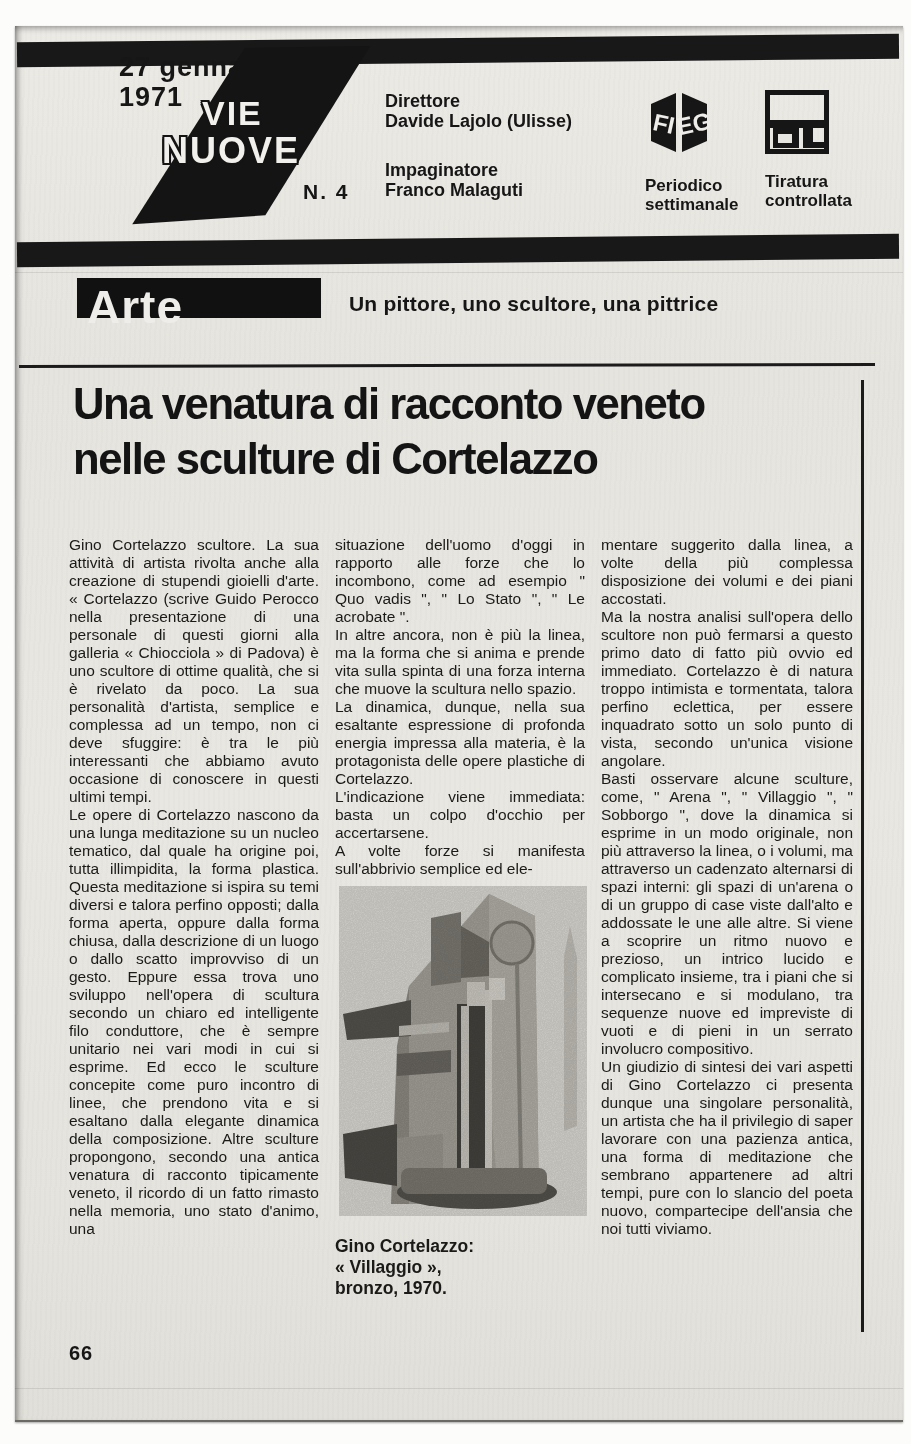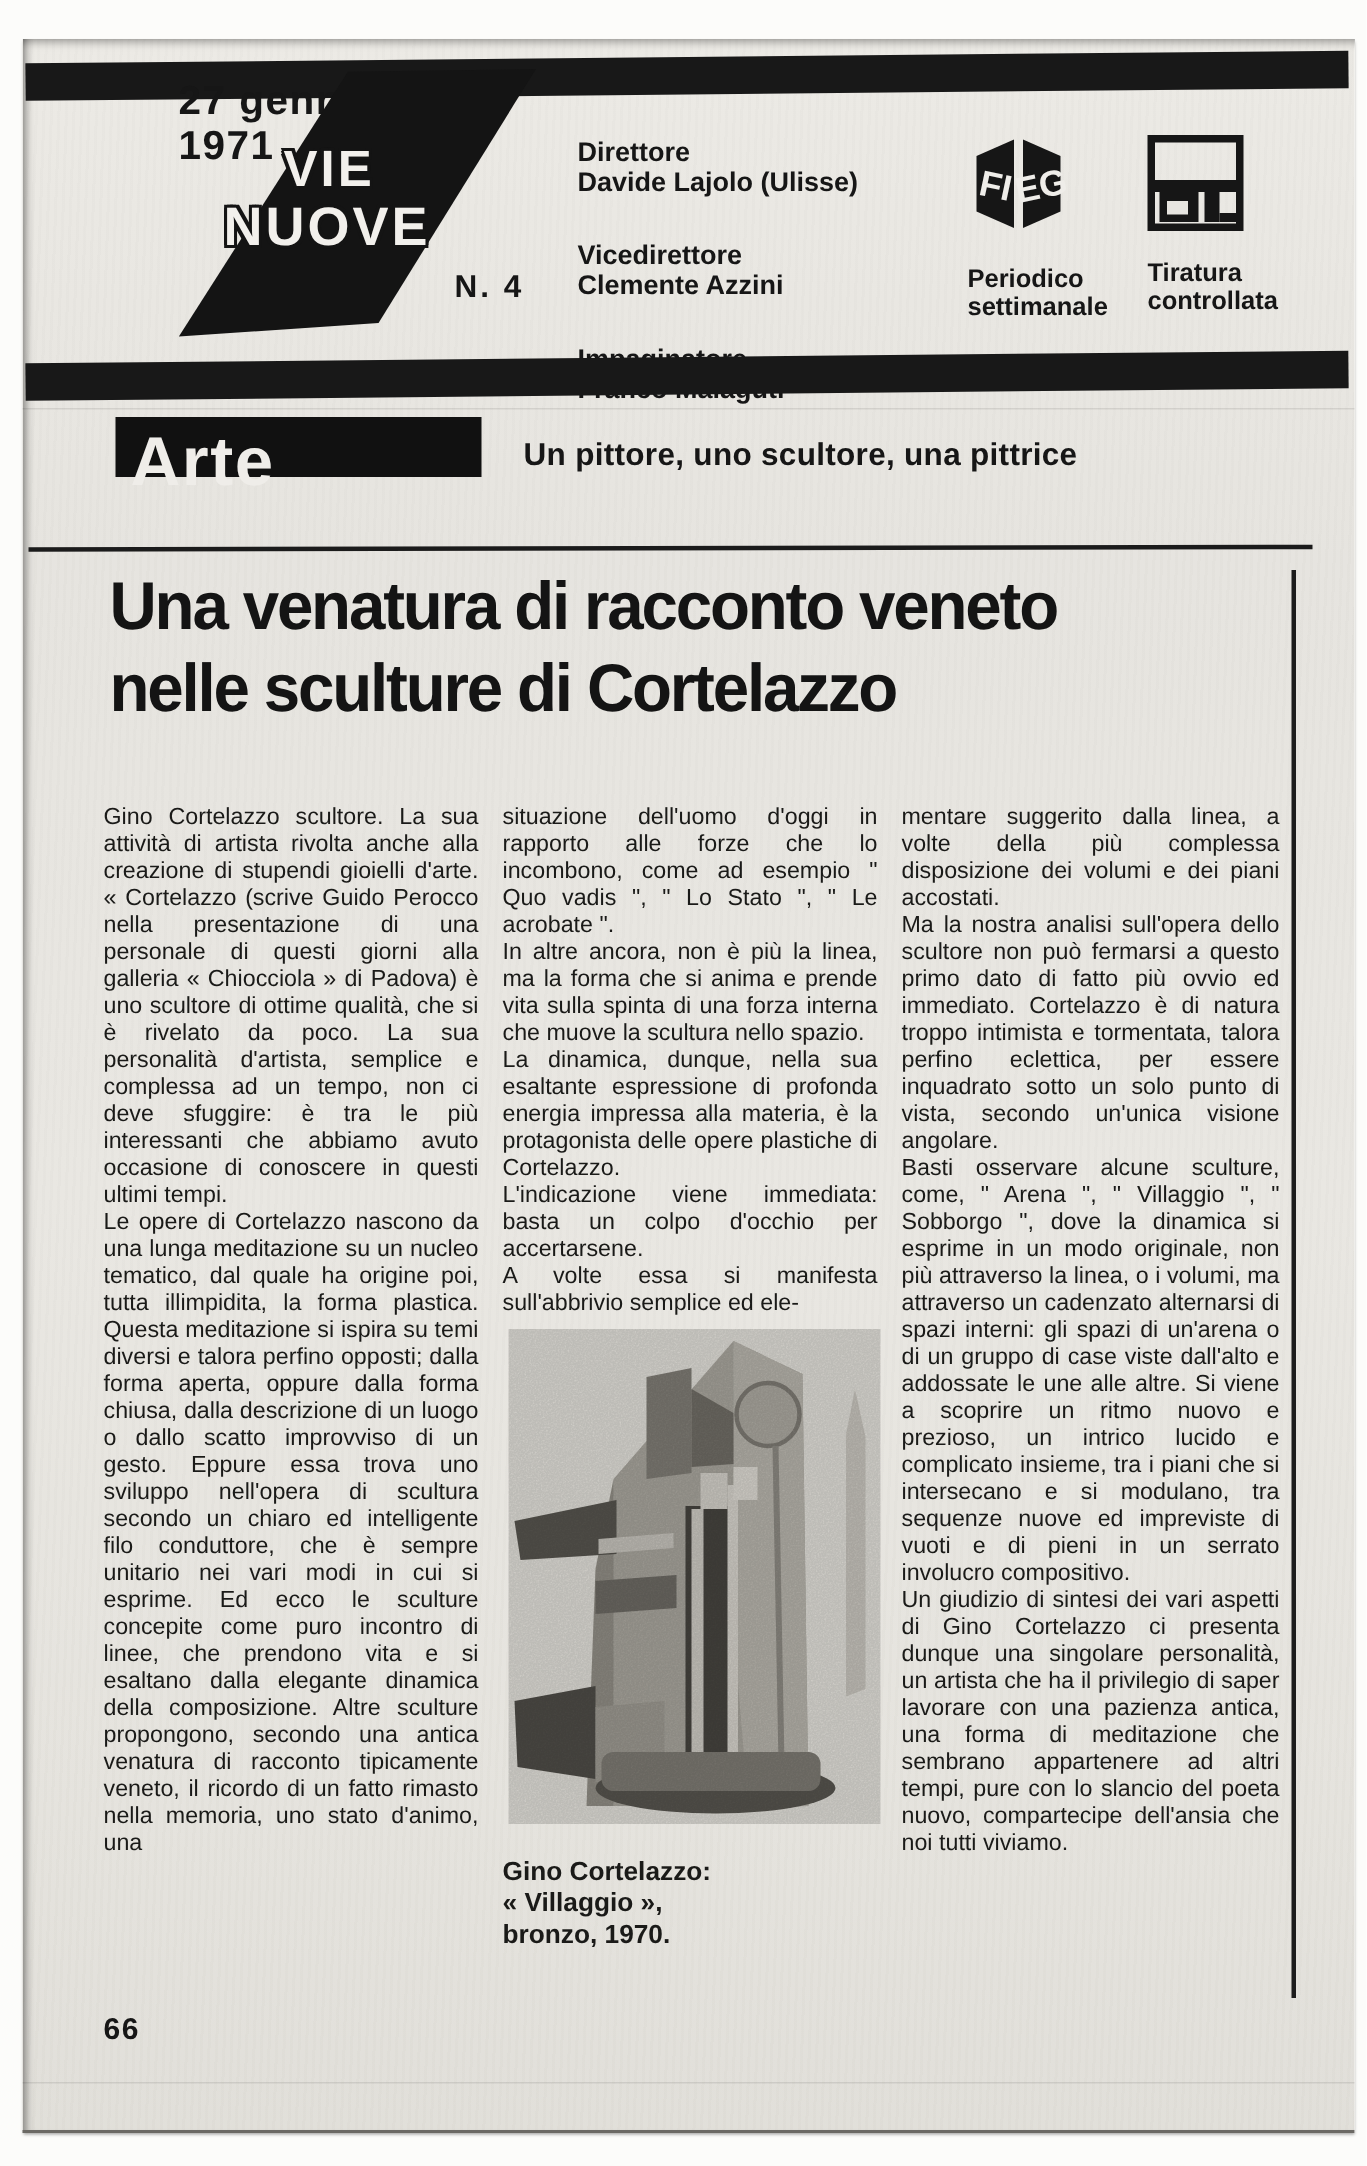--- a/index.html
+++ b/index.html
@@ -17,21 +17,21 @@
     box-shadow: inset 7px 0 6px -5px rgba(0,0,0,.45), inset 0 7px 6px -5px rgba(0,0,0,.35), 0 1px 2px rgba(0,0,0,.35);
     border-bottom:2px solid #6b6964;
   }
   .crease{position:absolute;left:0;width:100%;height:1px;background:rgba(0,0,0,.09);}
   .bar{position:absolute;background:#181818;}
   .topbar{left:2px;top:12px;width:882px;height:25px;transform:rotate(-0.55deg);}
   .midbar{left:2px;top:212px;width:882px;height:25px;transform:rotate(-0.55deg);}
 
   
   .dateblock{position:absolute;left:104px;top:26px;font-weight:700;font-size:27px;line-height:30px;letter-spacing:1px;}
-  .flag{position:absolute;left:94px;top:20px;width:256px;height:182px;}
+  .flag{position:absolute;left:107px;top:20px;width:256px;height:182px;}
   .flag .flagshape{position:absolute;inset:0;background:#141414;
     clip-path:polygon(48% 1%, 97% 0%, 56% 93%, 4% 98%);}
   .logo-word{position:absolute;font-weight:700;color:#f2f0ec;letter-spacing:2px;
     text-shadow:2px 2px 0 #141414,-2px -2px 0 #141414,2px -2px 0 #141414,-2px 2px 0 #141414,0 2px 0 #141414,2px 0 0 #141414,0 -2px 0 #141414,-2px 0 0 #141414;}
   .logo-vie{left:80px;top:48px;font-size:34px;}
   .logo-nuove{left:-4px;top:84px;font-size:36px;margin-left:44px;}
   .issue{position:absolute;left:288px;top:154px;font-weight:700;font-size:21px;letter-spacing:2px;}
   .staff{position:absolute;left:370px;top:36px;font-size:18px;line-height:20px;font-weight:700;}
   .staff .group{margin-bottom:17px;margin-top:29px;}
   .badge{position:absolute;text-align:left;}
@@ -83,24 +83,20 @@
     </div>
 
     <div class="issue">N. 4</div>
 
     <div class="staff">
       <div class="group">
         <div>Direttore</div>
         <div>Davide Lajolo (Ulisse)</div>
       </div>
       <div class="group">
-        <div>Vicedirettore</div>
-        <div>Clemente Azzini</div>
-      </div>
-      <div class="group">
         <div>Impaginatore</div>
         <div>Franco Malaguti</div>
       </div>
     </div>
 
     <div class="badge fieg-wrap">
       <svg class="badge-icon" width="68" height="68" viewBox="0 0 68 68">
         <polygon points="6,14 31,3 31,62 6,51" fill="#161616"></polygon>
         <polygon points="37,3 62,14 62,51 37,62" fill="#161616"></polygon>
         <text x="18" y="42" font-family="Liberation Sans, DejaVu Sans, sans-serif" font-size="24" font-weight="bold" fill="#efede9" text-anchor="middle" transform="rotate(12 18 38)">FI</text>
@@ -140,21 +136,21 @@
         <p>Gino Cortelazzo scultore. La sua attività di artista rivolta anche alla creazione di stupendi gioielli d'arte. « Cortelazzo (scrive Guido Perocco nella presentazione di una personale di questi giorni alla galleria « Chiocciola » di Padova) è uno scultore di ottime qualità, che si è rivelato da poco. La sua personalità d'artista, semplice e complessa ad un tempo, non ci deve sfuggire: è tra le più interessanti che abbiamo avuto occasione di conoscere in questi ultimi tempi.</p>
         <p>Le opere di Cortelazzo nascono da una lunga meditazione su un nucleo tematico, dal quale ha origine poi, tutta illimpidita, la forma plastica. Questa meditazione si ispira su temi diversi e talora perfino opposti; dalla forma aperta, oppure dalla forma chiusa, dalla descrizione di un luogo o dallo scatto improvviso di un gesto. Eppure essa trova uno sviluppo nell'opera di scultura secondo un chiaro ed intelligente filo conduttore, che è sempre unitario nei vari modi in cui si esprime. Ed ecco le sculture concepite come puro incontro di linee, che prendono vita e si esaltano dalla elegante dinamica della composizione. Altre sculture propongono, secondo una antica venatura di racconto tipicamente veneto, il ricordo di un fatto rimasto nella memoria, uno stato d'animo, una</p>
       </div>
 
     <div class="col col-2">
       <div>
           <p>situazione dell'uomo d'oggi in rapporto alle forze che lo incombono, come ad esempio " Quo vadis ", " Lo Stato ", " Le acrobate ".</p>
           <p>In altre ancora, non è più la linea, ma la forma che si anima e prende vita sulla spinta di una forza interna che muove la scultura nello spazio.</p>
           <p>La dinamica, dunque, nella sua esaltante espressione di profonda energia impressa alla materia, è la protagonista delle opere plastiche di Cortelazzo.</p>
           <p>L'indicazione viene immediata: basta un colpo d'occhio per accertarsene.</p>
-          <p>A volte essa si manifesta sull'abbrivio semplice ed ele-</p>
+          <p>A volte forze si manifesta sull'abbrivio semplice ed ele-</p>
         </div>
 
       <svg class="photo" viewBox="0 0 248 330" preserveAspectRatio="none">
         <defs>
           <filter id="grain">
               <feTurbulence type="fractalNoise" baseFrequency="0.9" numOctaves="2" result="n"></feTurbulence>
               <feColorMatrix in="n" type="matrix" values="0 0 0 0 0  0 0 0 0 0  0 0 0 0 0  0.6 0.6 0.6 0 0"></feColorMatrix>
             </filter>
         </defs>
         <rect x="0" y="0" width="248" height="330" fill="#dddbd5"></rect>

